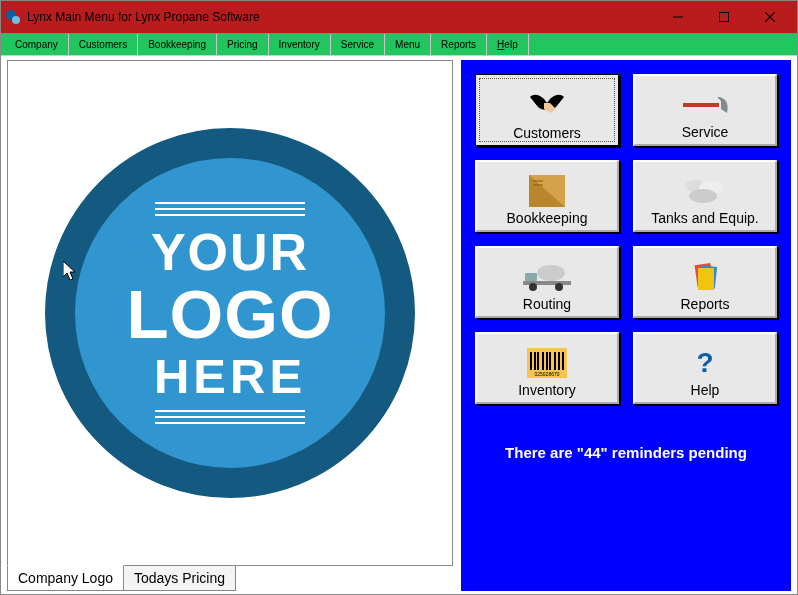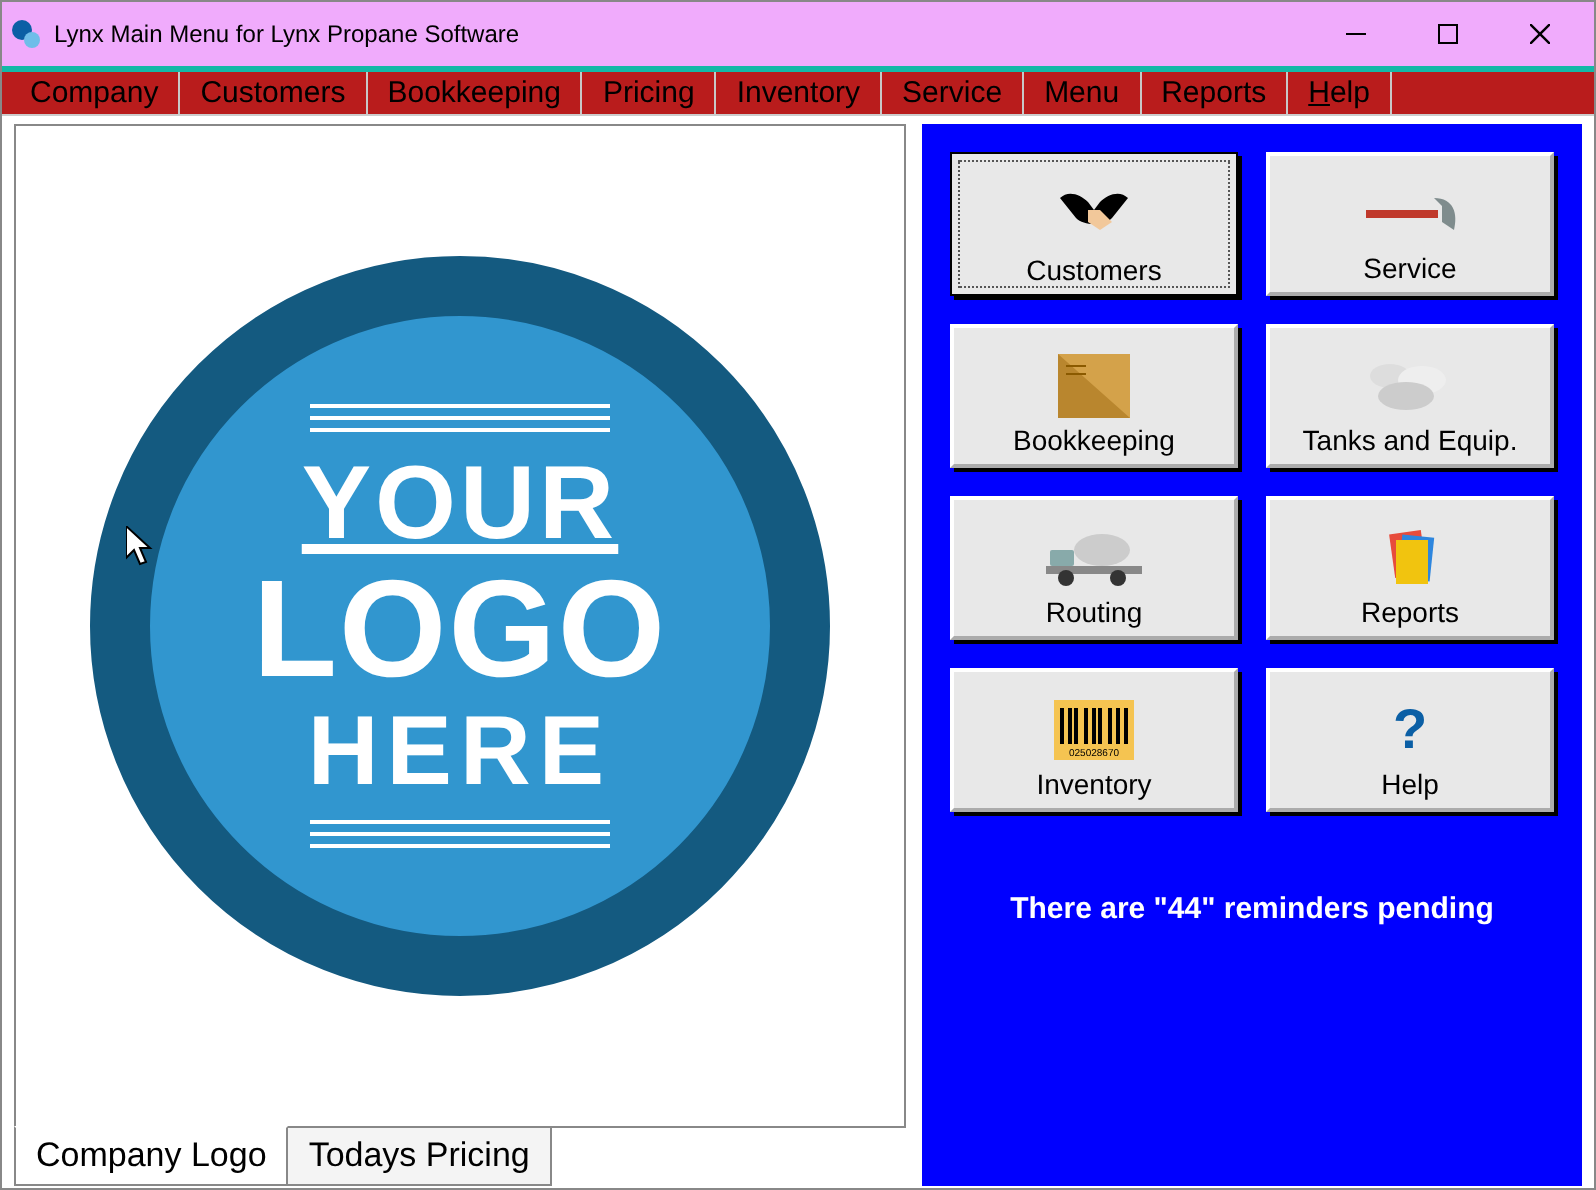--- a/index.html
+++ b/index.html
@@ -8,25 +8,25 @@
     font-family: Tahoma, Arial, sans-serif;
     font-size: 13px;
     background: #fff;
     width: 798px;
     height: 595px;
     overflow: hidden;
     border: 1px solid #888;
   }
   .titlebar {
     height: 30px;
-    background: #f0abfc;
+    background: #b91c1c;
     display: flex;
     align-items: center;
     padding: 16px 4px;
-    border-bottom: 3px solid #14b8a6;
+    border-bottom: 1px solid #14b8a6;
   }
   .titlebar .app-icon {
     width: 16px; height: 16px;
     margin-right: 6px;
     display: inline-block;
   }
   .titlebar .title {
     flex: 1;
     font-size: 12px;
     color: #000;
@@ -39,25 +39,25 @@
     width: 46px;
     height: 30px;
     display: flex;
     align-items: center;
     justify-content: center;
     font-size: 13px;
     cursor: default;
   }
   .menubar {
     height: 22px;
-    background: #b91c1c;
+    background: #22c55e;
     display: flex;
     align-items: stretch;
     padding: 0 4px;
-    font-size: 15px;
+    font-size: 10px;
     border-bottom: 1px solid #ccc;
   }
   .menu-item {
     padding: 3px 10px;
     border-right: 1px solid #c8c8c8;
     cursor: default;
     display: flex;
     align-items: center;
   }
   .menu-item .u { text-decoration: underline; }
@@ -97,37 +97,37 @@
     font-family: Arial, sans-serif;
     text-align: center;
   }
   .logo-circle .lines {
     display: flex;
     flex-direction: column;
     gap: 4px;
     width: 150px;
   }
   .logo-circle .lines span { height: 2px; background: #fff; }
-  .logo-circle .txt-your { font-size: 52px; letter-spacing: 2px; margin-top: 6px; text-decoration: underline; }
+  .logo-circle .txt-your { font-size: 52px; letter-spacing: 2px; margin-top: 6px; }
   .logo-circle .txt-logo { font-size: 69px; letter-spacing: 1px; line-height: 0.95; }
   .logo-circle .txt-here { font-size: 49px; letter-spacing: 4px; margin-bottom: 6px; }
   .cursor {
     position: absolute;
     left: 55px;
     top: 200px;
     pointer-events: none;
   }
   .tabs {
     display: flex;
     margin-top: -1px;
   }
   .tab {
     border: 1px solid #888;
     padding: 4px 10px;
-    font-size: 17px;
+    font-size: 14px;
     background: #f4f4f4;
     cursor: default;
   }
   .tab.active {
     background: #fff;
     border-top: 1px solid #fff;
     position: relative;
     margin-top: 0;
   }
   .tab:not(:first-child){ margin-left: -1px; }

